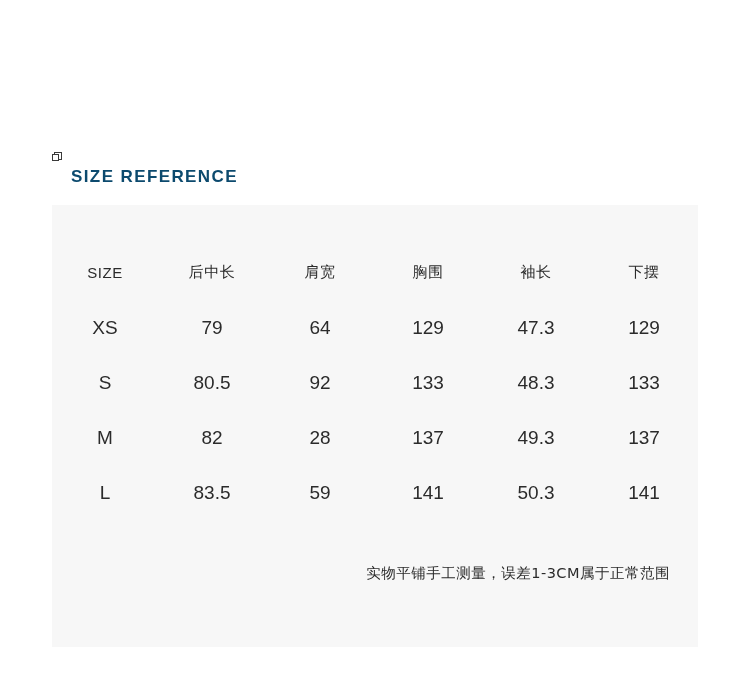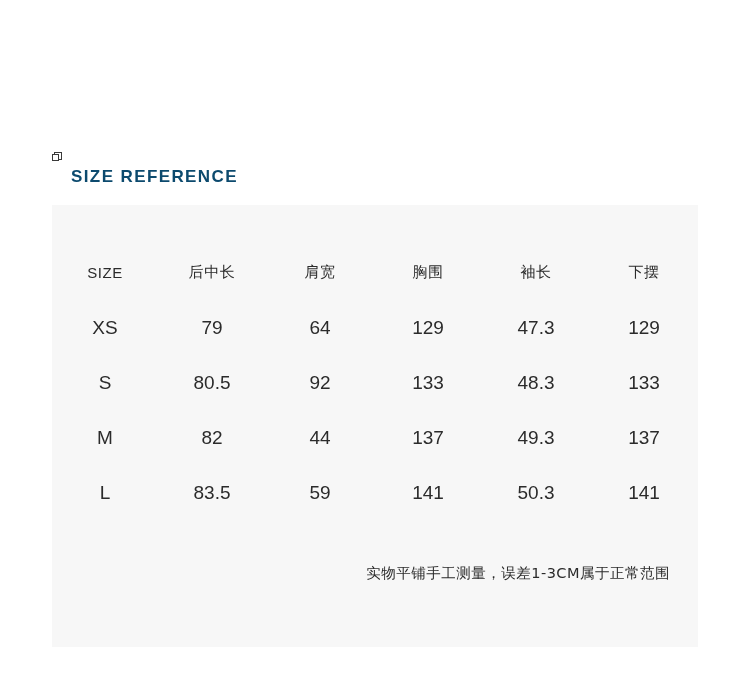--- a/index.html
+++ b/index.html
@@ -157,21 +157,21 @@
           <td class="col-size">S</td>
           <td class="col-d">80.5</td>
           <td class="col-d">92</td>
           <td class="col-d">133</td>
           <td class="col-d">48.3</td>
           <td class="col-d">133</td>
         </tr>
         <tr>
           <td class="col-size">M</td>
           <td class="col-d">82</td>
-          <td class="col-d">44</td>
+          <td class="col-d">28</td>
           <td class="col-d">137</td>
           <td class="col-d">49.3</td>
           <td class="col-d">137</td>
         </tr>
         <tr>
           <td class="col-size">L</td>
           <td class="col-d">83.5</td>
           <td class="col-d">59</td>
           <td class="col-d">141</td>
           <td class="col-d">50.3</td>

